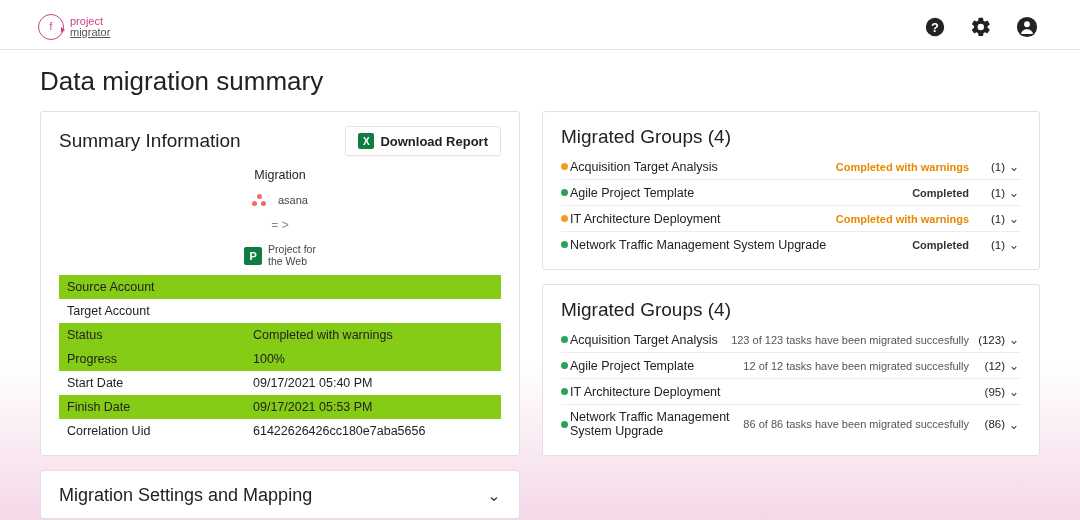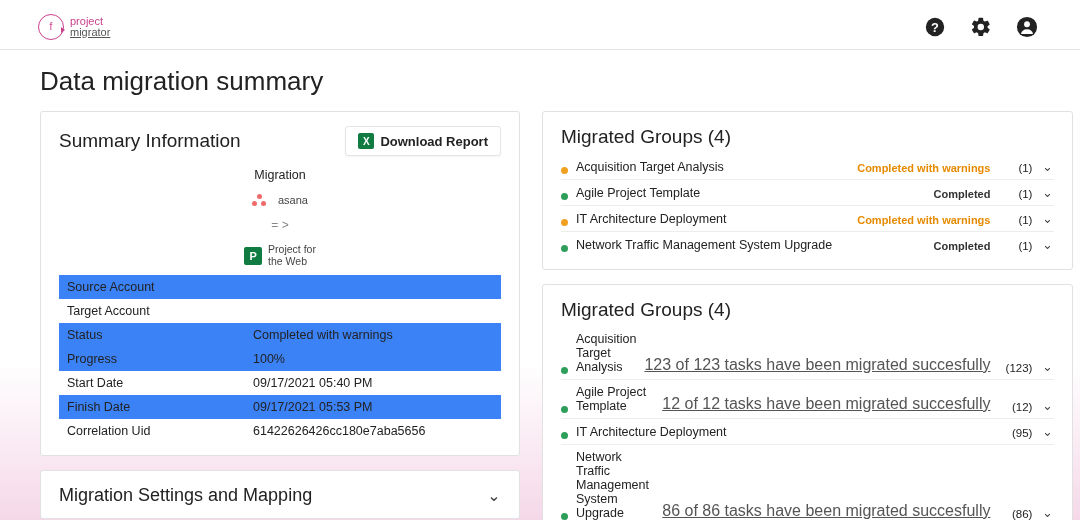--- a/index.html
+++ b/index.html
@@ -82,46 +82,46 @@
   .asana-logo { display:flex; align-items:center; gap:12px; font-size:11px; color:#444;}
   .asana-dots { position:relative; width:14px; height:12px;}
   .asana-dots span{ position:absolute; width:5px;height:5px;border-radius:50%; background:#f06a6a;}
   .asana-dots span:nth-child(1){top:0;left:4.5px;}
   .asana-dots span:nth-child(2){bottom:0;left:0;}
   .asana-dots span:nth-child(3){bottom:0;right:0;}
   .p4w { display:flex; align-items:center; gap:6px; font-size:10.5px; line-height:1.1; color:#444;}
   .p4w-icon{ width:18px;height:18px;background:#107c41;color:#fff;border-radius:2px;display:flex;align-items:center;justify-content:center;font-size:11px;font-weight:600;}
   .kv-table { width:100%; font-size:12.5px; }
   .kv-row { display:flex; }
-  .kv-row.alt { background:#3b82f6; }
+  .kv-row.alt { background:#84cc16; }
   .kv-key { flex:0 0 186px; padding:5px 8px; }
   .kv-val { flex:1; padding:5px 8px; }
   .settings-card {
     display:flex; justify-content:space-between; align-items:center;
     cursor:pointer;
     gap:8px;
   }
   .settings-card .card-title { font-size:18px; }
   .grp-list { margin-top:6px; }
   .grp-row {
-    display:flex; align-items:flex-end;
+    display:flex; align-items:center;
     border-bottom:1px solid #ededed;
     padding:5px 0;
     font-size:12.5px;
-    gap:8px;
+    gap:2px;
   }
   .grp-row:last-child{ border-bottom:none; }
   .dot { width:7px;height:7px;border-radius:50%; flex-shrink:0;}
   .dot.green{ background:#2e9e5b;}
   .dot.orange{ background:#f0a020;}
   .grp-name { flex:1; }
   .grp-status { font-size:11px; margin-left:auto; text-align:right; }
   .grp-status.warn { color:#e68a00; font-weight:600;}
   .grp-status.ok { color:#333; font-weight:600;}
-  .grp-msg { color:#555; font-size:16px; text-align:right; white-space:nowrap;text-decoration:underline;}
+  .grp-msg { color:#555; font-size:11px; text-align:right; white-space:nowrap;}
   .grp-count { font-size:11.5px; color:#222; width:34px; text-align:right; }
   .chev { width:14px; text-align:center; color:#444; cursor:pointer;}
   .excel-icon{width:16px;height:16px;background:#107c41;border-radius:2px;display:flex;align-items:center;justify-content:center;color:#fff;font-size:10px;font-weight:700;}
 </style>
 </head>
 <body>
 
 <div class="topbar">
   <div class="logo">
     <div class="logo-icon">f</div>

